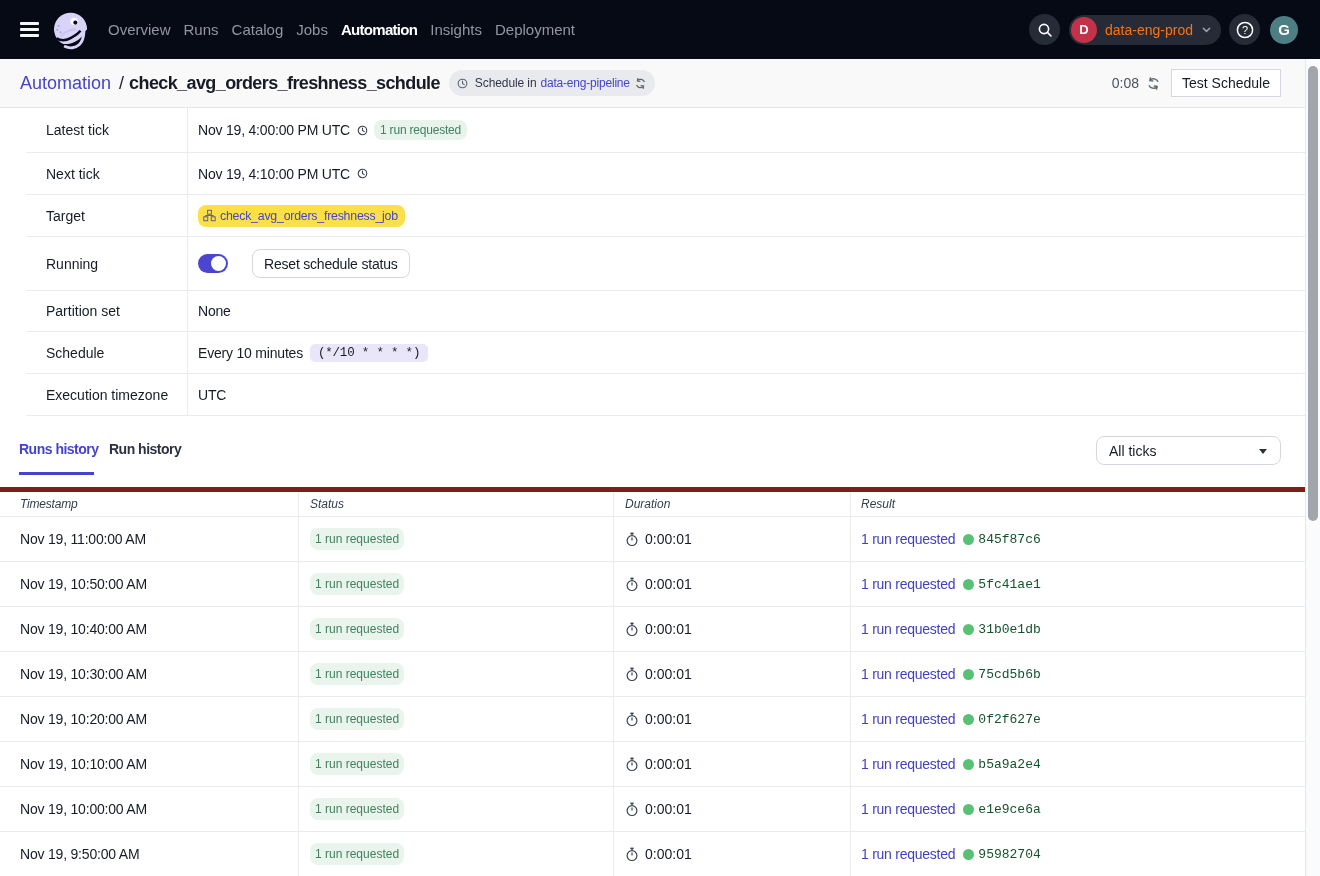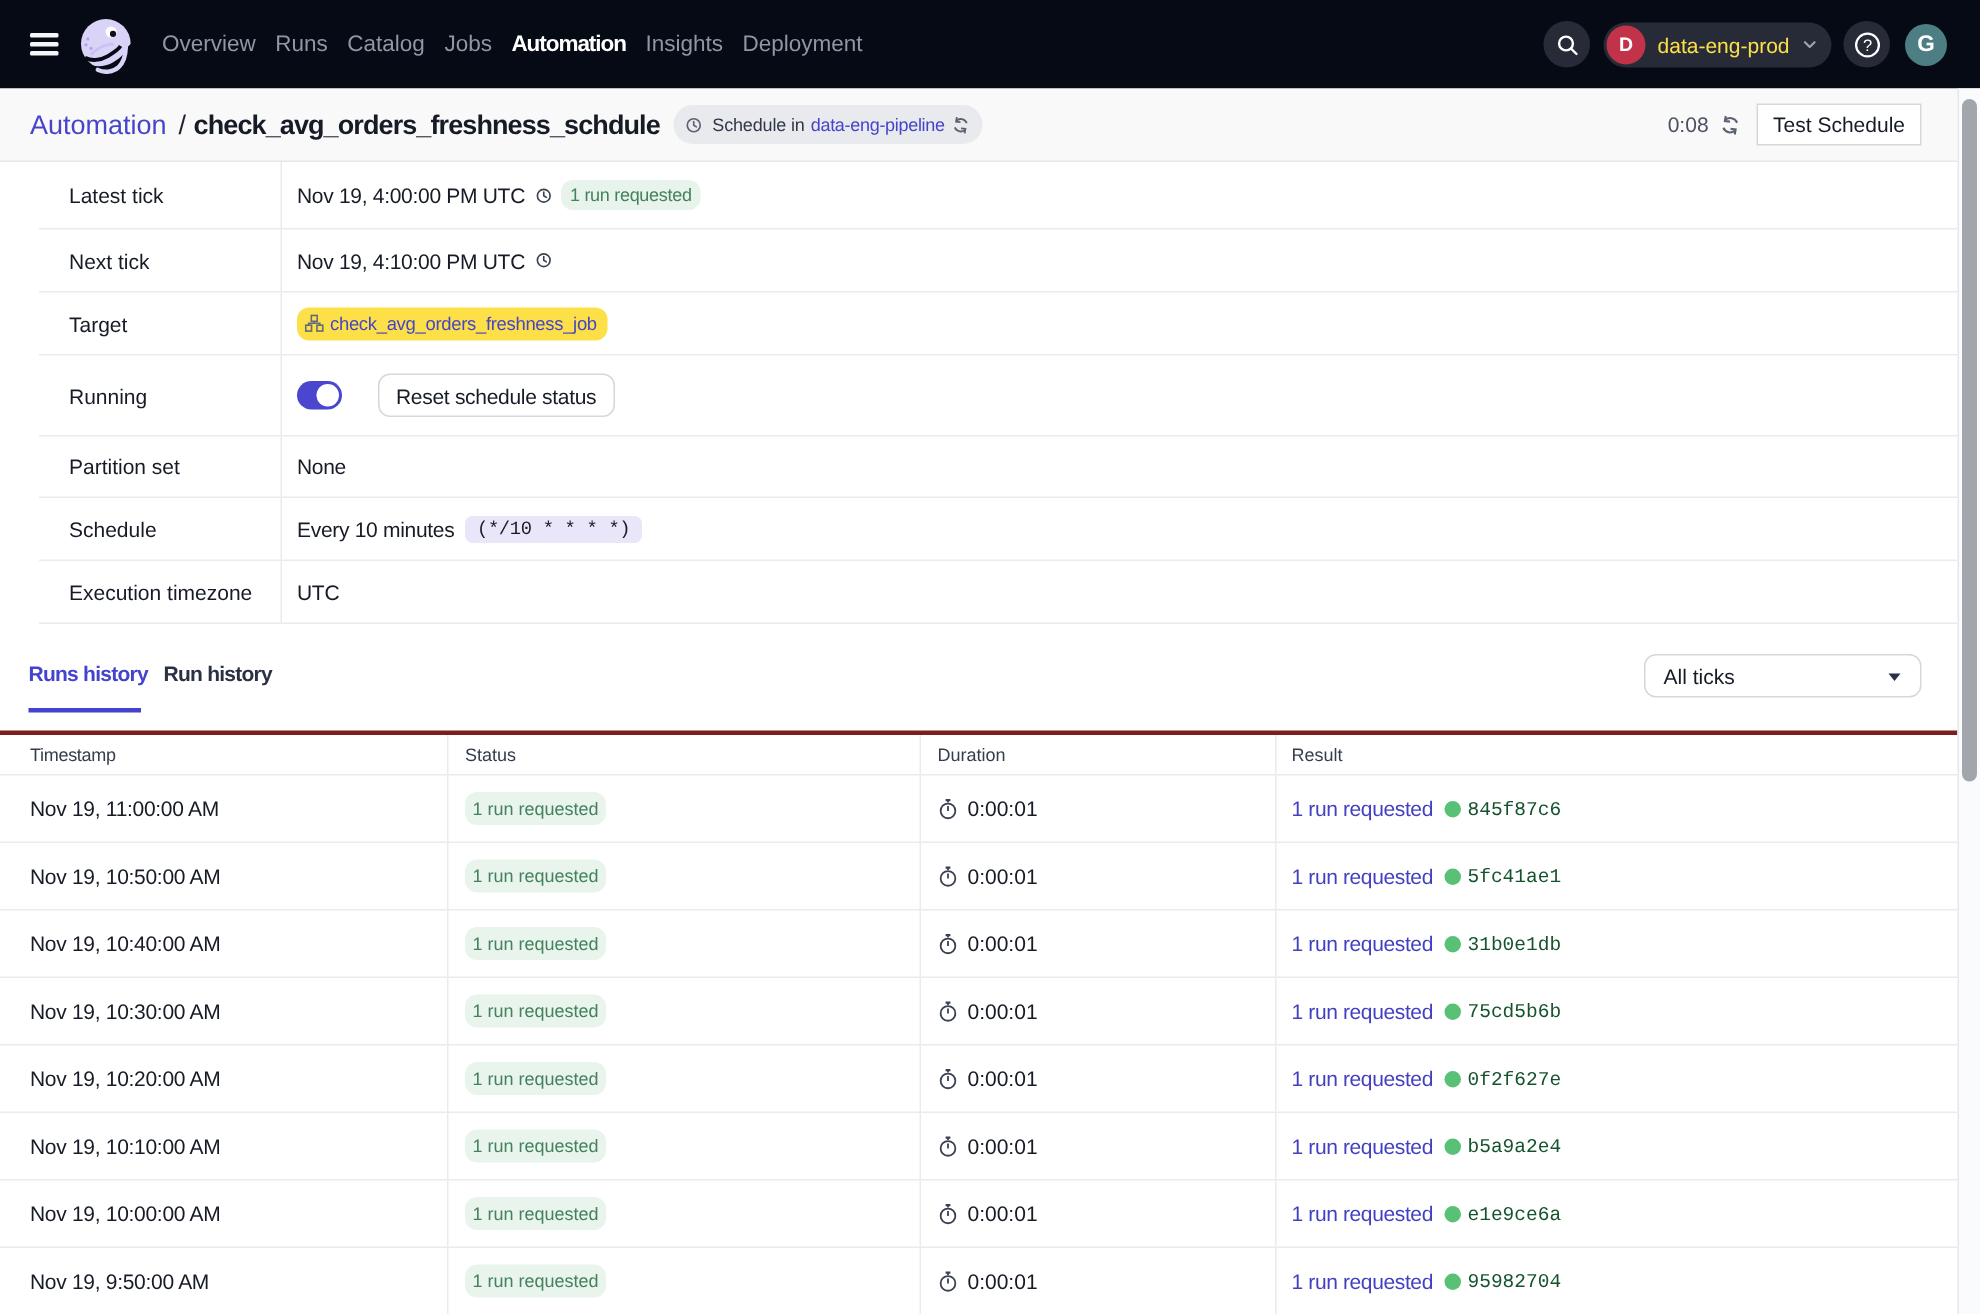--- a/index.html
+++ b/index.html
@@ -11,21 +11,21 @@
 #nav .burger { margin-left:20px; width:19px; height:15px; display:flex; flex-direction:column; justify-content:space-between; cursor:pointer; }
 #nav .burger div { height:2.6px; background:#F5F6F8; border-radius:1px; }
 #nav .logo { margin-left:15px; width:37px; height:39px; margin-top:1px; }
 #nav .links { display:flex; margin-left:17px; gap:13px; font-size:15px; }
 #nav .links a { color:#8F96A4; text-decoration:none; }
 #nav .links a.active { color:#FFFFFF; font-weight:700; letter-spacing:-0.7px; }
 #nav .right { margin-left:auto; display:flex; align-items:center; }
 .navcircle { width:31px; height:31px; border-radius:50%; background:#262B37; display:flex; align-items:center; justify-content:center; }
 #deppill { height:30px; background:#262B37; border-radius:15px; display:flex; align-items:center; margin-left:9px; margin-right:8px; padding:2px; }
 #deppill .dcirc { width:26px; height:26px; border-radius:50%; background:#C2334A; color:#fff; font-size:13px; font-weight:700; display:flex; align-items:center; justify-content:center; }
-#deppill .dtext { color:#fde047; font-size:14px; margin:0 8px 0 8px; }
+#deppill .dtext { color:#f97316; font-size:14px; margin:0 8px 0 8px; }
 #avatar { width:28px; height:28px; border-radius:50%; background:#4D7E84; color:#fff; font-size:15px; font-weight:700; display:flex; align-items:center; justify-content:center; margin:0 22px 0 10px; }
 
 
 #phead { position:absolute; left:0; top:59px; width:1320px; height:49px; background:#F9F9FA; border-bottom:1px solid #E5E7EA; display:flex; align-items:center; }
 #phead .crumb { margin-left:20px; font-size:18px; display:flex; align-items:center; white-space:nowrap; }
 #phead .crumb a { color:#4645C9; text-decoration:none; }
 #phead .crumb .sep { margin:0 5px 0 8px; color:#1C2230; }
 #phead .crumb .title { font-weight:700; color:#161B26; letter-spacing:-0.6px; }
 #schedpill { margin-left:9px; height:26px; background:#E9EAEE; border-radius:13px; display:flex; align-items:center; padding:0 8px; font-size:12px; color:#30374A; letter-spacing:-0.1px; }
 #schedpill a { color:#4645C9; text-decoration:none; margin-left:4px; letter-spacing:-0.2px; }
@@ -50,21 +50,21 @@
 #tabs { position:absolute; left:0; top:416px; width:1305px; height:71px; }
 #tabs .tab { position:absolute; font-size:14px; font-weight:700; letter-spacing:-0.5px; }
 #tabs .tick { left:19px; top:25px; color:#4543CE; }
 #tabs .run { left:109px; top:25px; color:#2A3142; }
 #tabs .underline { position:absolute; left:19px; top:56px; width:75px; height:3px; background:#4543CE; }
 #allticks { position:absolute; left:1096px; top:20px; width:185px; height:29px; border:1px solid #D4D7DD; border-radius:8px; background:#fff; font-size:14px; color:#161B26; display:flex; align-items:center; padding-left:12px; }
 #allticks .caret { position:absolute; right:13px; top:12px; width:0; height:0; border-left:4.5px solid transparent; border-right:4.5px solid transparent; border-top:5.5px solid #2A3142; }
 
 
 #ttable { position:absolute; left:0; top:487px; width:1305px; }
-.thead { display:flex; height:30px; border-top:3px solid #7f1d1d; border-bottom:1px solid #E9EBEE; font-size:12px; color:#353C4B; }
+.thead { display:flex; height:30px; border-top:5px solid #7f1d1d; border-bottom:1px solid #E9EBEE; font-size:12px; color:#353C4B;font-style:italic; }
 .trow { display:flex; height:45px; border-bottom:1px solid #E9EBEE; font-size:14px; color:#161B26; }
 .c1 { width:299px; border-right:1px solid #E9EBEE; display:flex; align-items:center; padding-left:20px; flex-shrink:0; letter-spacing:-0.2px; }
 .c2 { width:315px; border-right:1px solid #E9EBEE; display:flex; align-items:center; padding-left:11px; flex-shrink:0; }
 .c3 { width:237px; border-right:1px solid #E9EBEE; display:flex; align-items:center; padding-left:11px; flex-shrink:0; }
 .c4 { flex:1; display:flex; align-items:center; padding-left:10px; }
 .statuspill { background:#E8F4EC; color:#43815F; font-size:12px; border-radius:8px; padding:4px 5px; }
 .runlink { color:#4240C0; text-decoration:none; letter-spacing:-0.25px; }
 .dot { width:11px; height:11px; border-radius:50%; background:#58C176; margin:0 4px 0 8px; }
 .runid { font-family:"Liberation Mono", monospace; font-size:13px; color:#14532d; text-decoration:none; }
 .dur { margin-left:6px; }

